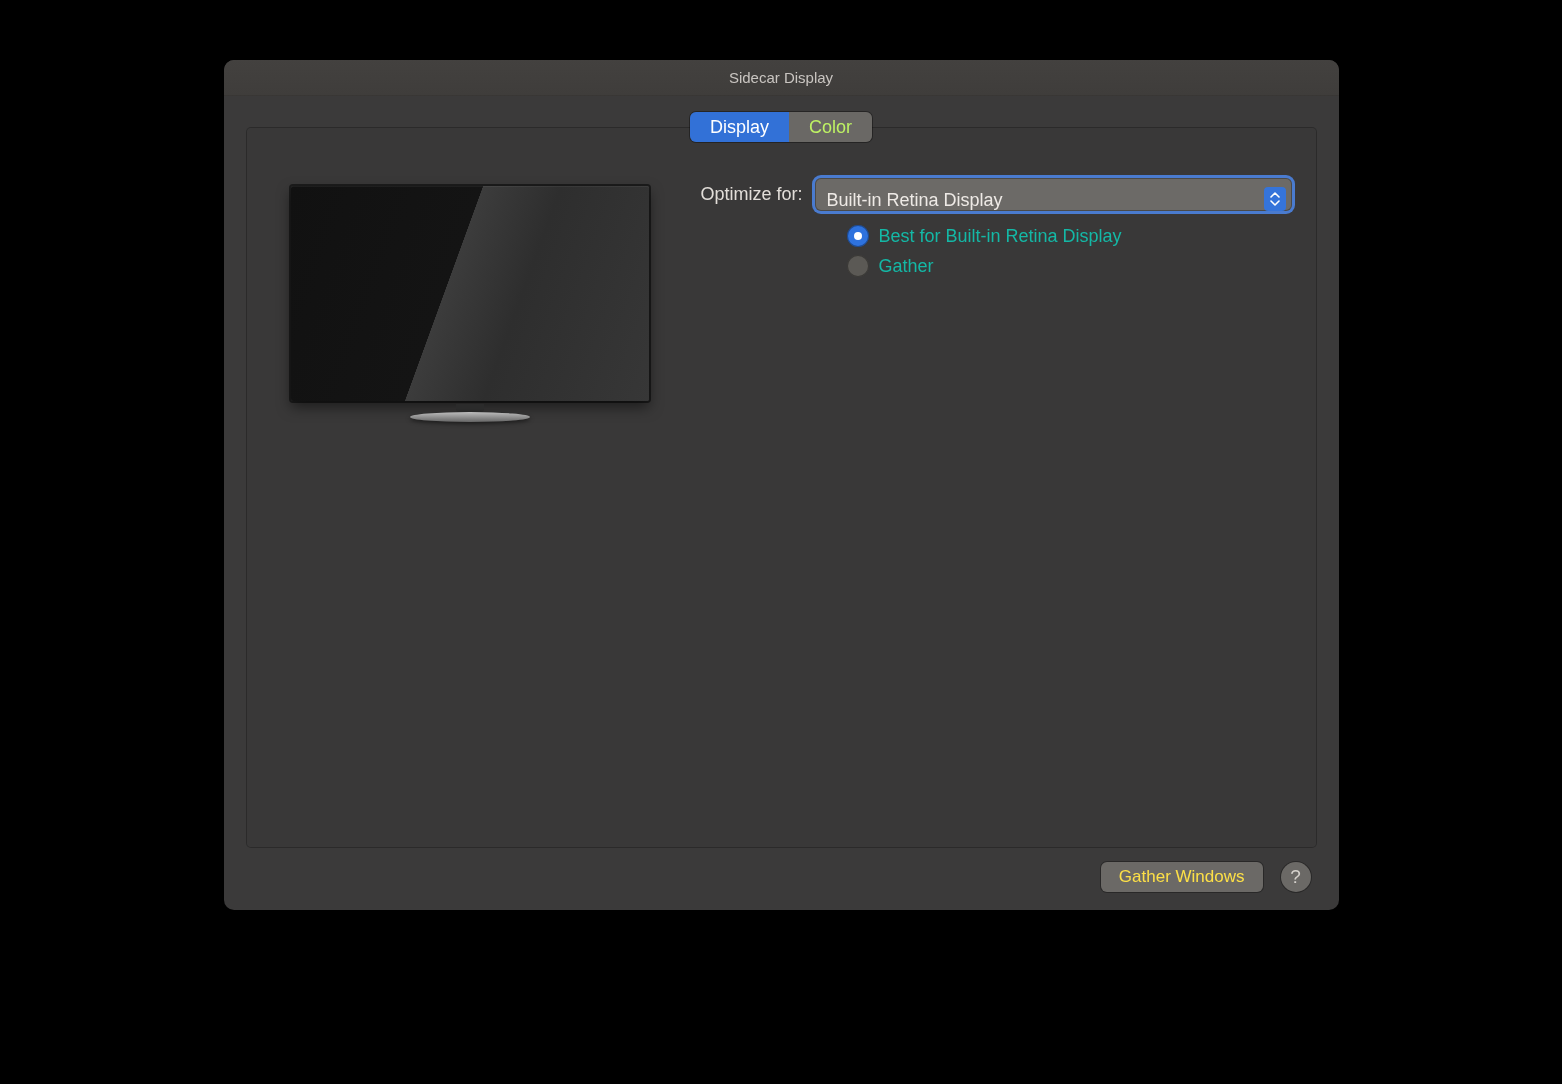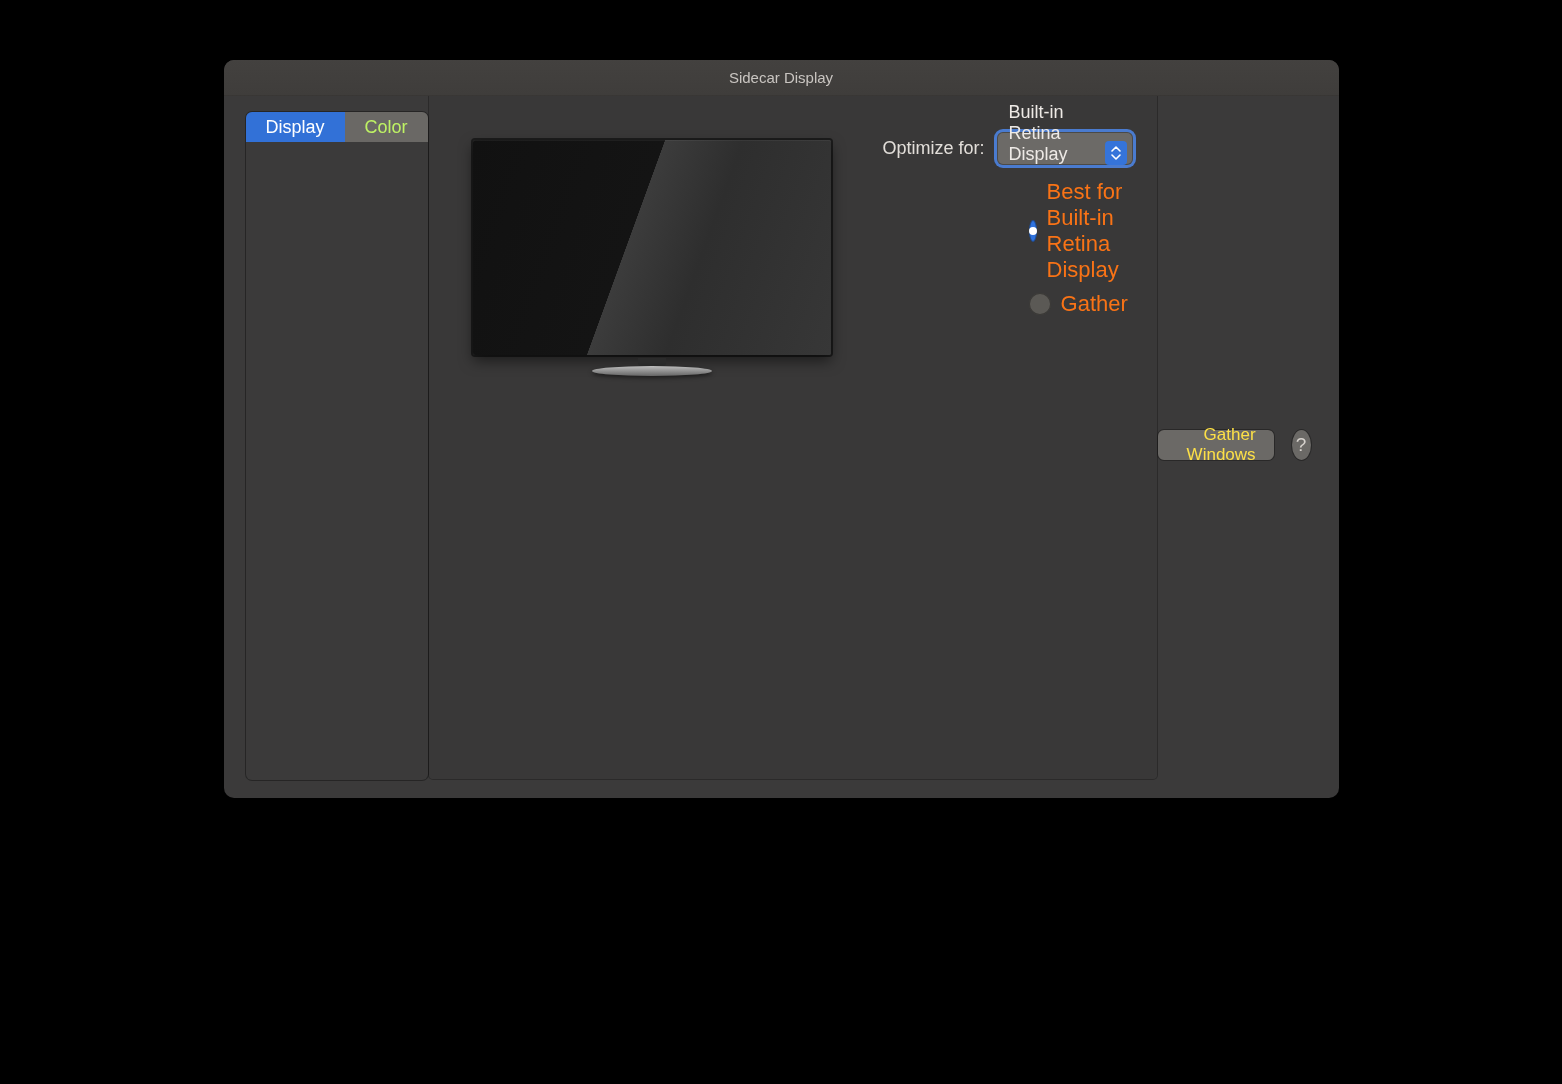--- a/index.html
+++ b/index.html
@@ -13,21 +13,21 @@
       background: #000;
       width: 1562px;
       height: 1084px;
       display: flex;
       align-items: flex-start;
       justify-content: center;
       padding-top: 60px;
     }
     .window {
       width: 1115px;
-      height: 738px;
+      height: 850px;
       background: #3b3a3a;
       border-radius: 10px;
       box-shadow: 0 20px 60px rgba(0,0,0,0.6), 0 0 0 1px rgba(0,0,0,0.5);
       display: flex;
       flex-direction: column;
       overflow: hidden;
     }
     .titlebar {
       height: 36px;
       display: flex;
@@ -38,21 +38,21 @@
       position: relative;
     }
     .window-title {
       color: #c9c5c1;
       font-size: 15px;
       font-weight: 500;
     }
     .content-area {
       flex: 1;
       display: flex;
-      flex-direction: row;
+      flex-direction: column;
       padding: 0 22px 18px 22px;
     }
     .tabs-row {
       display: flex;
       justify-content: center;
       padding: 16px 0 0 0;
       position: relative;
       z-index: 2;
     }
     .segmented {
@@ -205,22 +205,22 @@
       background: #2e72de;
     }
     .radio-circle.selected::after {
       content: "";
       width: 8px;
       height: 8px;
       border-radius: 50%;
       background: #fff;
     }
     .radio-label {
-      color: #f97316;
-      font-size: 22px;
+      color: #14b8a6;
+      font-size: 18px;
     }
     .footer {
       display: flex;
       align-items: center;
       justify-content: flex-end;
       gap: 18px;
       padding: 14px 6px 0 0;
     }
     .push-btn {
       height: 30px;

